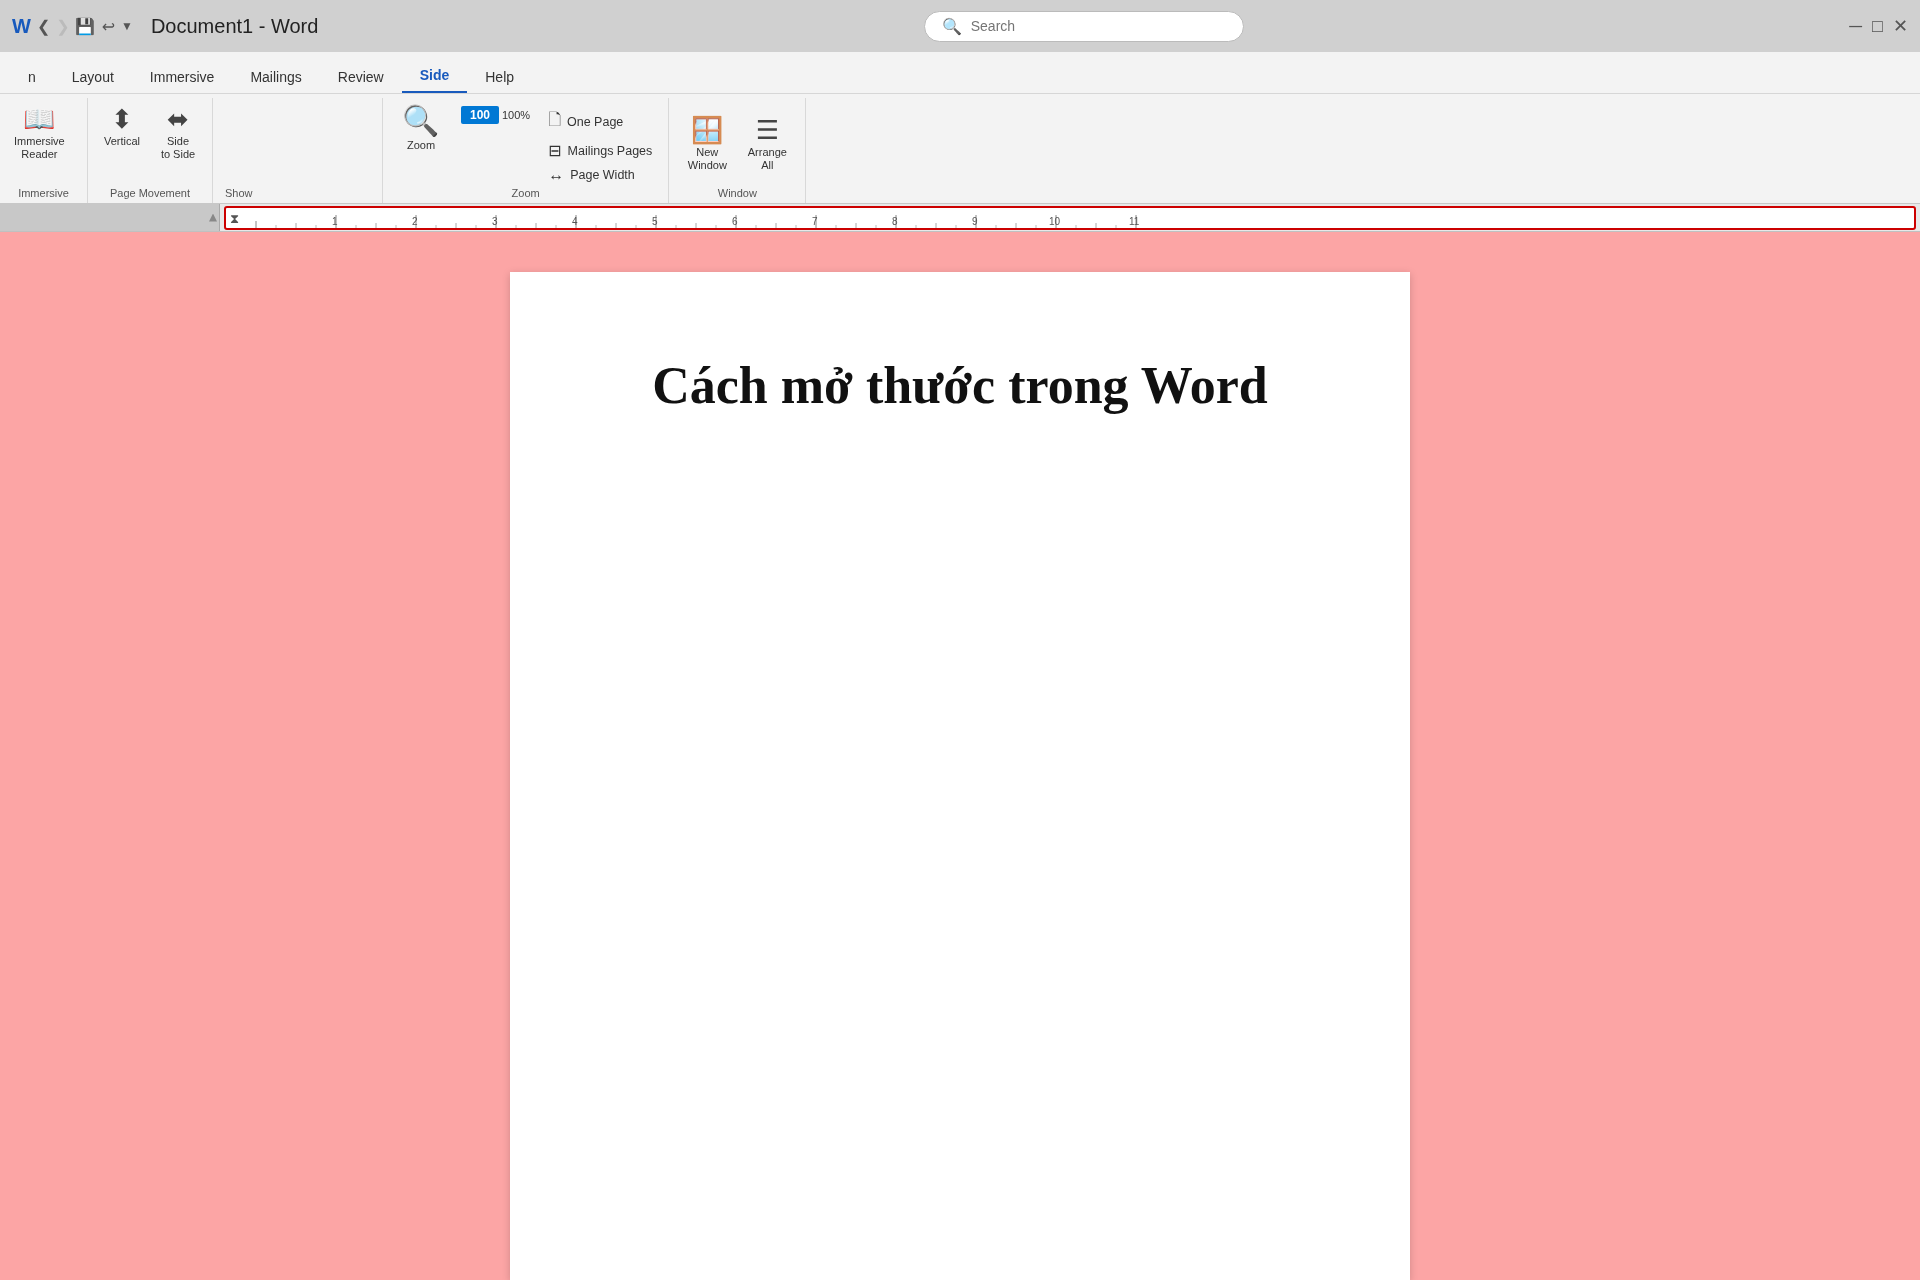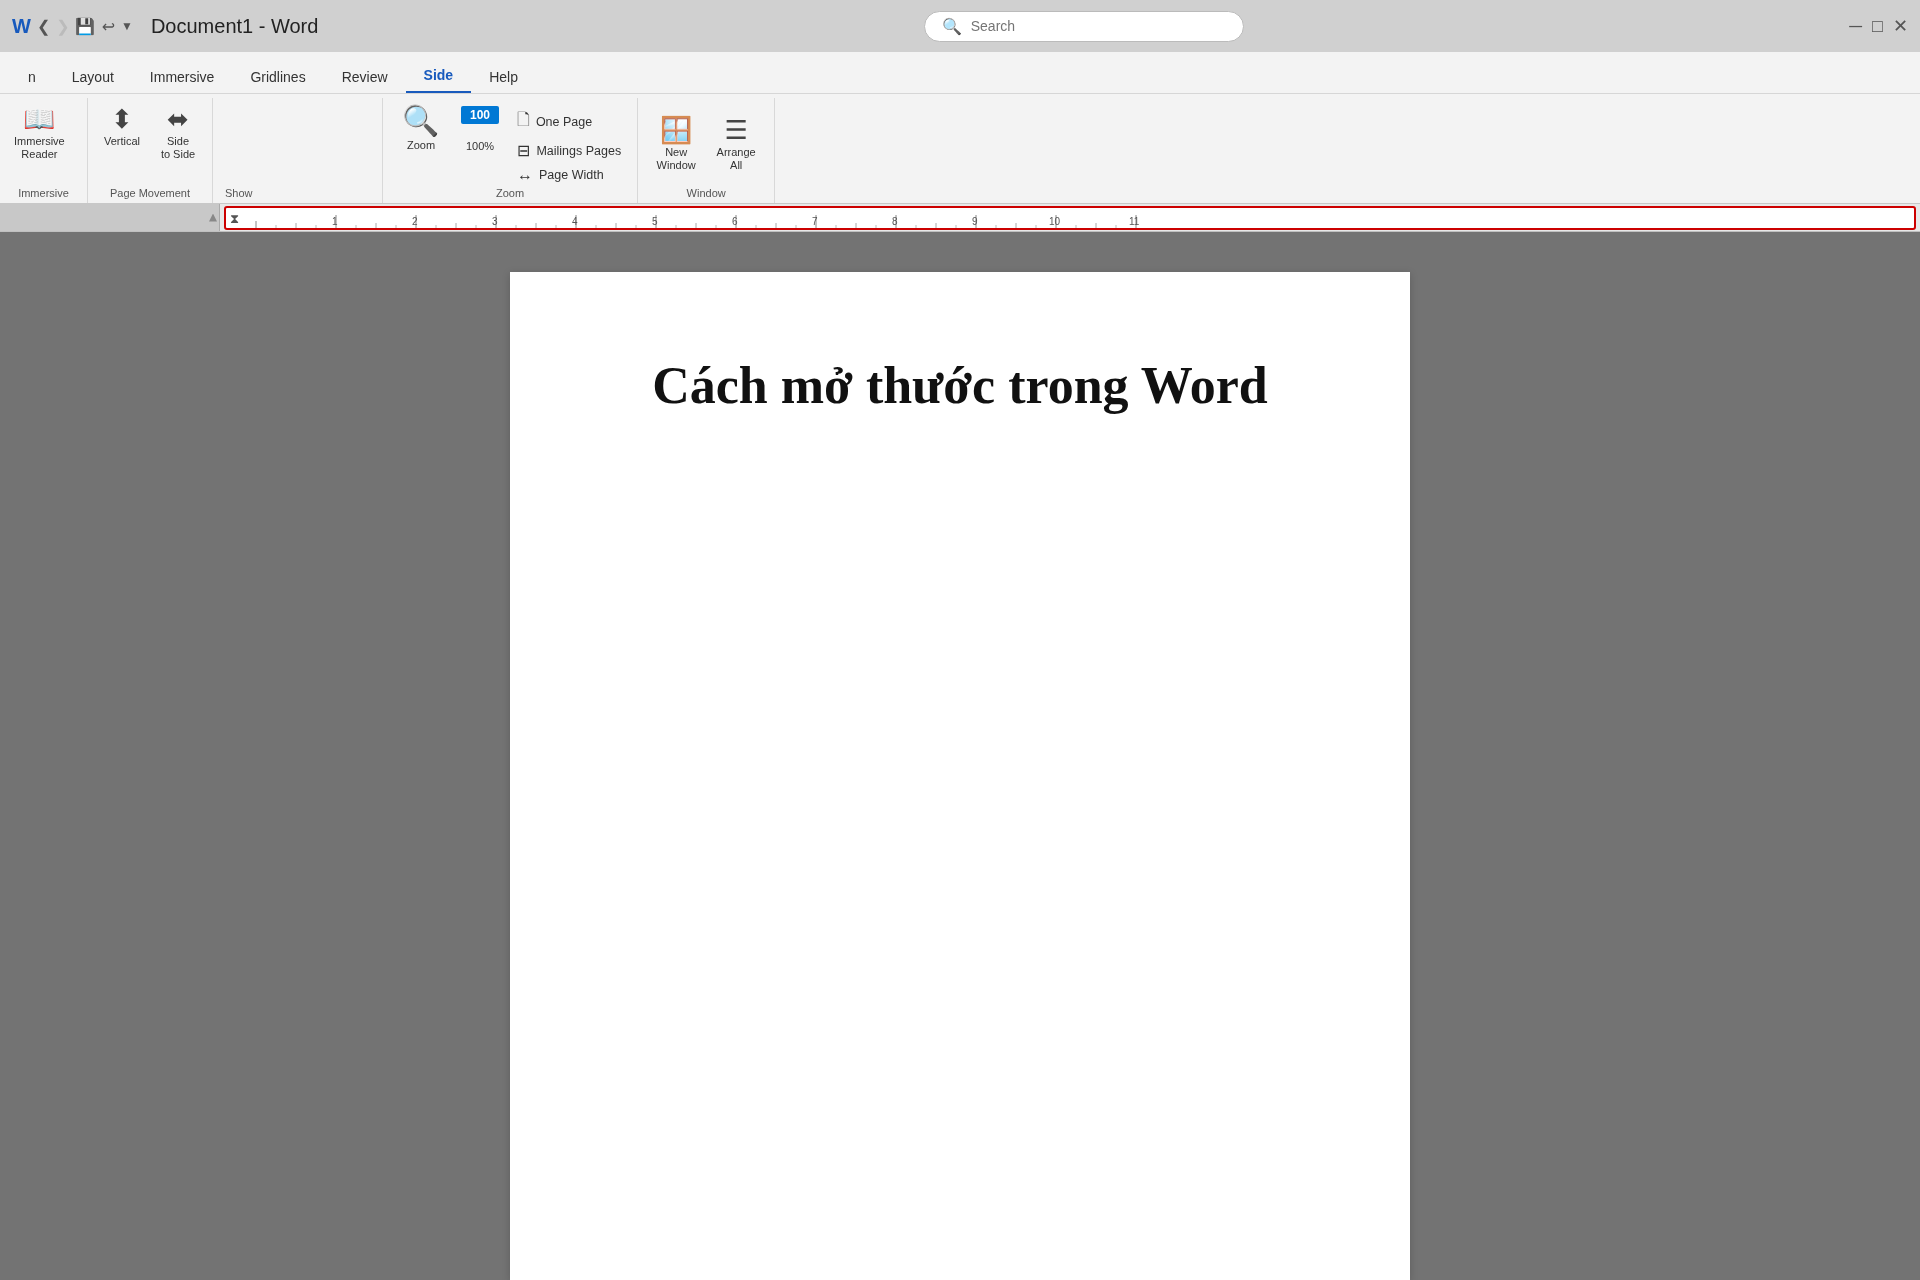--- a/index.html
+++ b/index.html
@@ -174,21 +174,21 @@
       height: 100%;
       background: #c8c8c8;
       border-right: 1px solid #aaa;
       display: flex;
       align-items: center;
       justify-content: flex-end;
     }
 
     
     .doc-area {
-      background: #737373;
+      background: #fca5a5;
       flex: 1;
       display: flex;
       justify-content: center;
       padding-top: 40px;
       height: calc(1280px - 52px - 42px - 110px - 28px);
     }
     .doc-page {
       background: white;
       width: 900px;
       min-height: 700px;
@@ -203,26 +203,26 @@
       font-weight: 900;
       color: #111;
       text-align: center;
       font-family: 'Times New Roman', serif;
       line-height: 1.3;
     }
 
     
     .zoom-100-btn {
       display: flex;
-      flex-direction: column;
+      flex-direction: row;
       align-items: center;
       cursor: pointer;
       padding: 4px 6px;
       border-radius: 3px;
-      gap: 16px;
+      gap: 3px;
     }
     .zoom-100-badge {
       background: #0078d4;
       color: white;
       font-size: 12px;
       font-weight: bold;
       border-radius: 2px;
       padding: 2px 6px;
       min-width: 38px;
       text-align: center;
@@ -325,21 +325,21 @@
     <span style="font-size:18px;color:#555;">─</span>
     <span style="font-size:18px;color:#555;">□</span>
     <span style="font-size:18px;color:#555;">✕</span>
   </div>
 </div>
 
 <div class="tab-bar">
   <div class="tab-item">n</div>
   <div class="tab-item">Layout</div>
   <div class="tab-item">Immersive</div>
-  <div class="tab-item">Gridlines</div>
+  <div class="tab-item">Mailings</div>
   <div class="tab-item">Review</div>
   <div class="tab-item active">Side</div>
   <div class="tab-item">Help</div>
 </div>
 
 <div class="ribbon">
 
   <div style="display:flex;flex-direction:column;padding:4px 8px 0 0;border-right:1px solid #d8d8d8;min-width:80px;">
     <div style="display:flex;flex-direction:row;gap:6px;flex:1;align-items:flex-start;">
       <div class="ribbon-btn">

